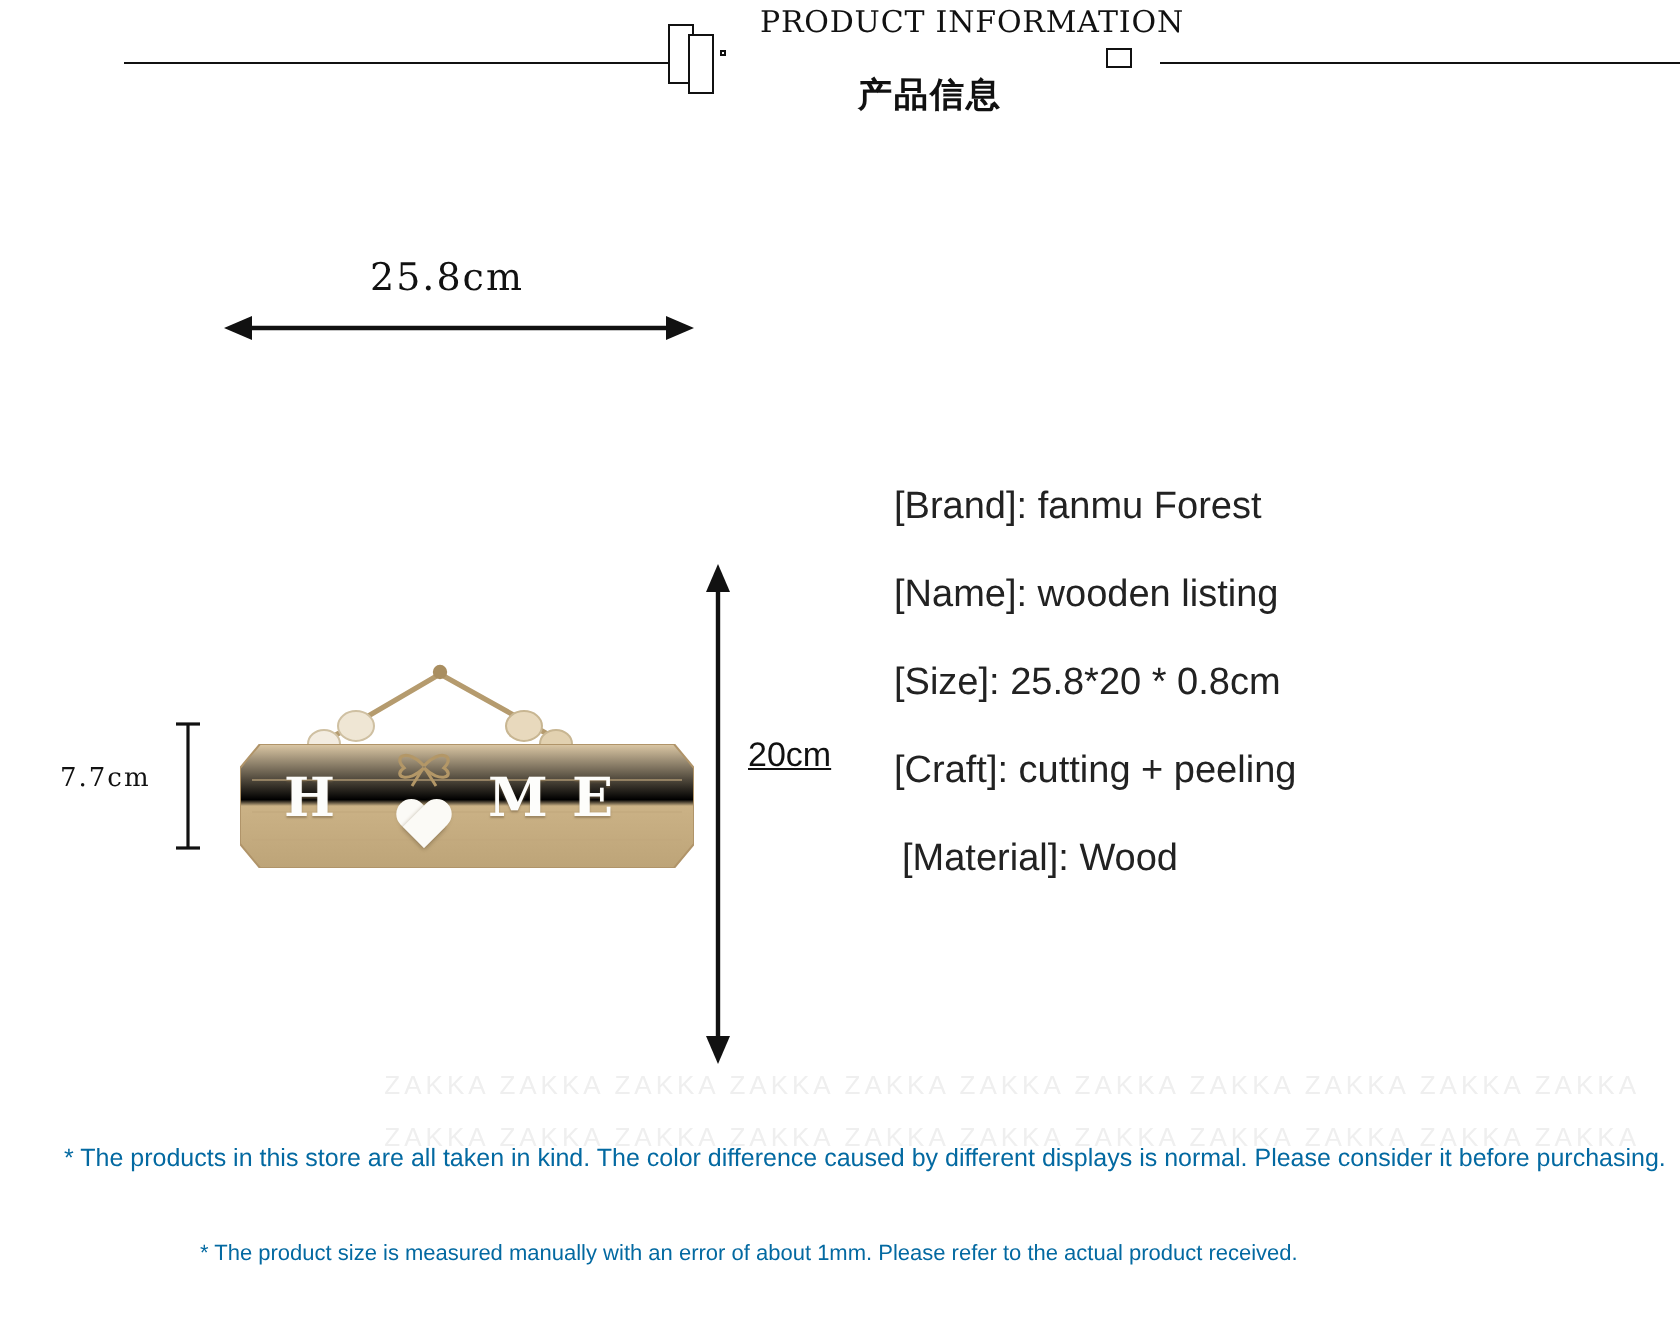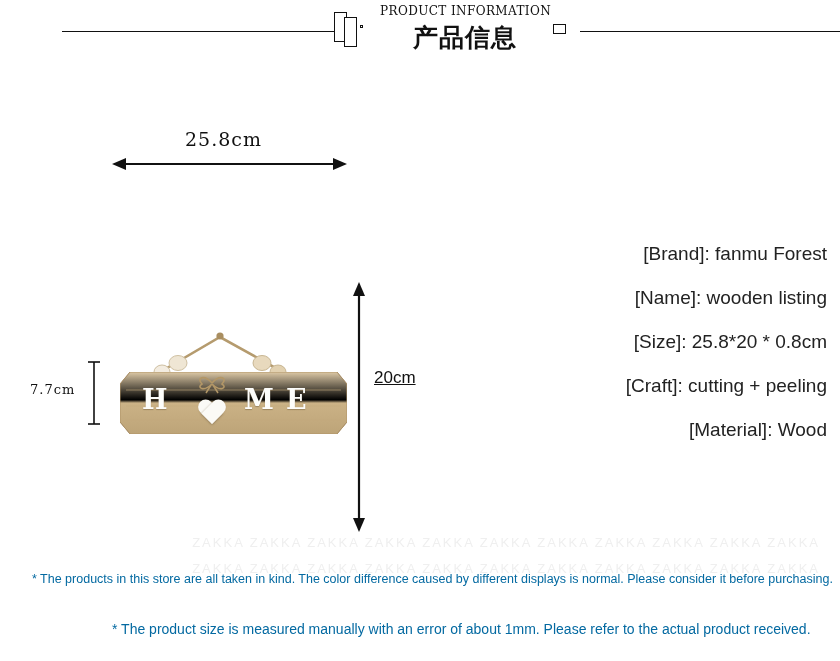--- a/index.html
+++ b/index.html
@@ -93,34 +93,34 @@
   }
   .header-titles {
     position: absolute;
     left: 380px;
     top: 4px;
     width: 170px;
     text-align: center;
   }
   .header-en {
     font-family: "DejaVu Serif", serif;
-    font-size: 12px;
+    font-size: 15px;
     letter-spacing: 0.4px;
     color: #111;
     line-height: 14px;
     white-space: nowrap;
   }
   .header-cn {
-    font-family: Liberation Serif, serif;
-    font-size: 25px;
+    font-family: Liberation Sans, sans-serif;
+    font-size: 17px;
     font-weight: bold;
     color: #111;
     line-height: 32px;
     letter-spacing: 1px;
-    margin-top: 4px;
+    margin-top: 14px;
     white-space: nowrap;
   }
 
   
   .diagram {
     position: absolute;
     left: 0;
     top: 60px;
     width: 840px;
     height: 500px;
@@ -251,23 +251,23 @@
     font-family: "Liberation Sans", sans-serif;
     color: #0369a1;
     white-space: nowrap;
   }
   .note-1 {
     left: 32px;
     top: 512px;
     font-size: 12.5px;
   }
   .note-2 {
-    left: 112px;
+    left: 100px;
     top: 561px;
-    font-size: 14px;
+    font-size: 11px;
   }
   .watermark {
     position: absolute;
     left: 0;
     top: 470px;
     width: 820px;
     height: 80px;
     color: #efefef;
     font-size: 13px;
     letter-spacing: 2px;
@@ -275,21 +275,20 @@
     white-space: nowrap;
   }
   .watermark div { line-height: 26px; }
 
   
   .specs {
     position: absolute;
     left: 447px;
     top: 232px;
     width: 380px;
-    text-align: right;
   }
   .spec-row {
     font-family: "Liberation Sans", sans-serif;
     font-size: 19px;
     color: #222;
     line-height: 44px;
     white-space: nowrap;
   }
   .spec-row.indent { padding-left: 4px; }
 </style>

